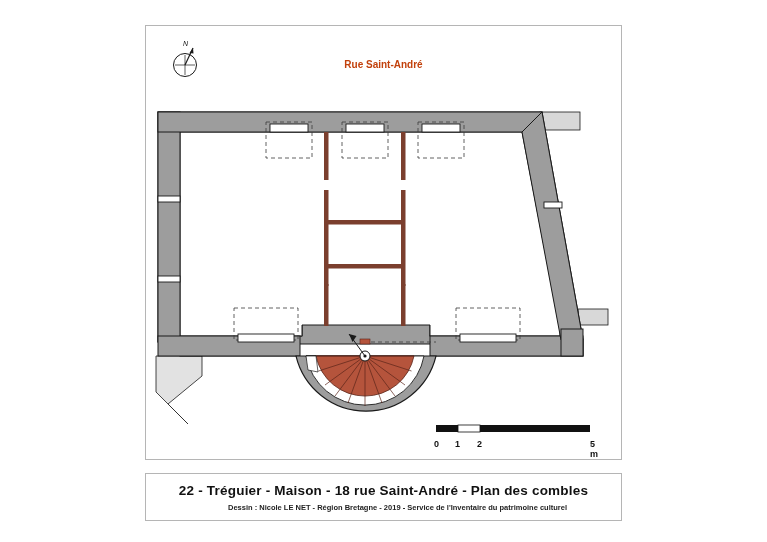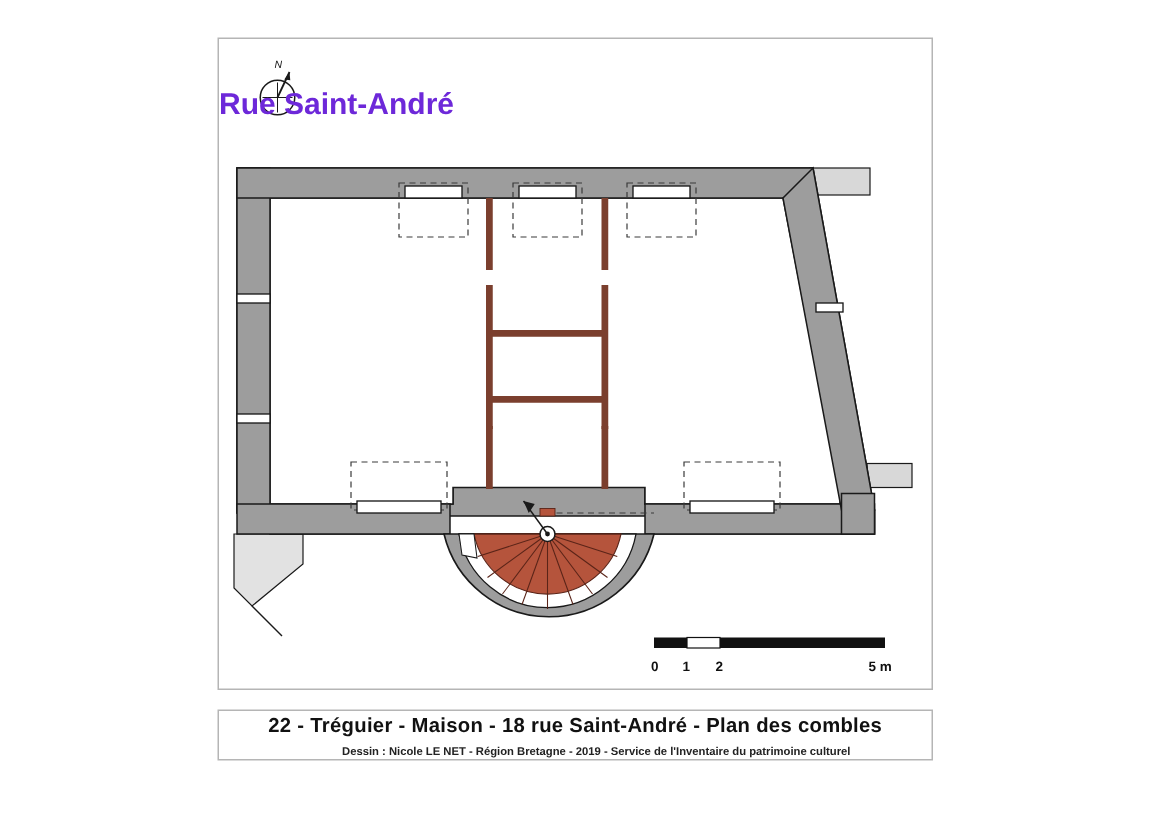--- a/index.html
+++ b/index.html
@@ -30,21 +30,21 @@
     border: 1px solid #b5b5b5;
     background: #ffffff;
     box-sizing: border-box;
   }
   
   .title-block {
     position: absolute;
     left: 145px;
     top: 473px;
     width: 477px;
-    height: 34px;
+    height: 48px;
     border: 1px solid #b5b5b5;
     background: #ffffff;
     box-sizing: border-box;
     display: flex;
     flex-direction: column;
     align-items: center;
     justify-content: center;
   }
   .title-main {
     font-size: 13.5px;
@@ -58,24 +58,24 @@
     color: #222222;
     font-weight: bold;
     padding-left: 28px;
   }
   
   .street-label {
     position: absolute;
     left: 0;
     top: 33px;
     width: 100%;
-    text-align: left;
-    font-size: 20px;
-    font-weight: bold;
-    color: #6d28d9;
+    text-align: center;
+    font-size: 10px;
+    font-weight: bold;
+    color: #c2410c;
   }
   
   .north {
     position: absolute;
     left: 20px;
     top: 14px;
     width: 44px;
     height: 46px;
   }
   .north .lbl {
@@ -264,21 +264,21 @@
     <div class="scalebar">
       <svg width="165" height="16" viewBox="0 0 165 16">
         <rect x="0" y="4" width="22" height="7" fill="#111111"></rect>
         <rect x="22" y="4" width="22" height="7" fill="#ffffff" stroke="#111111" stroke-width="0.8"></rect>
         <rect x="44" y="4" width="110" height="7" fill="#111111"></rect>
       </svg>
       <div class="scale-ticks">
         <span style="left:-2px;">0</span>
         <span style="left:19px;">1</span>
         <span style="left:41px;">2</span>
-        <span style="left:143px;">5 m</span>
+        <span style="left:154px;">5 m</span>
       </div>
     </div>
 
   </div>
 
   <div class="title-block">
     <div class="title-main">22 - Tréguier - Maison - 18 rue Saint-André - Plan des combles</div>
     <div class="title-credit">Dessin : Nicole LE NET - Région Bretagne - 2019 - Service de l'Inventaire du patrimoine culturel</div>
   </div>
 

